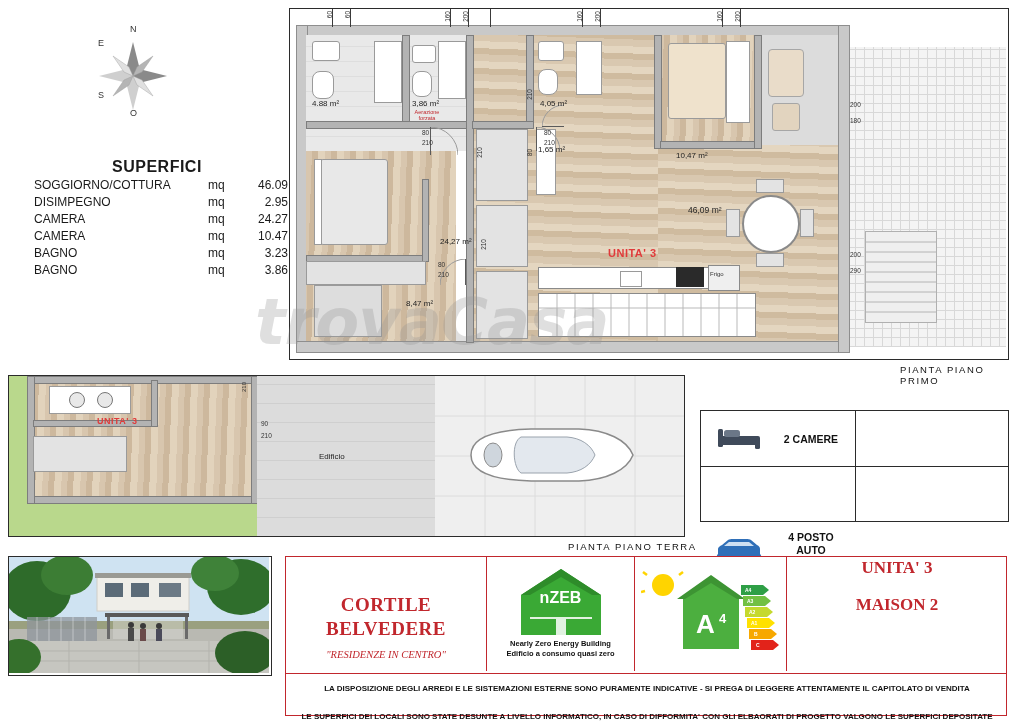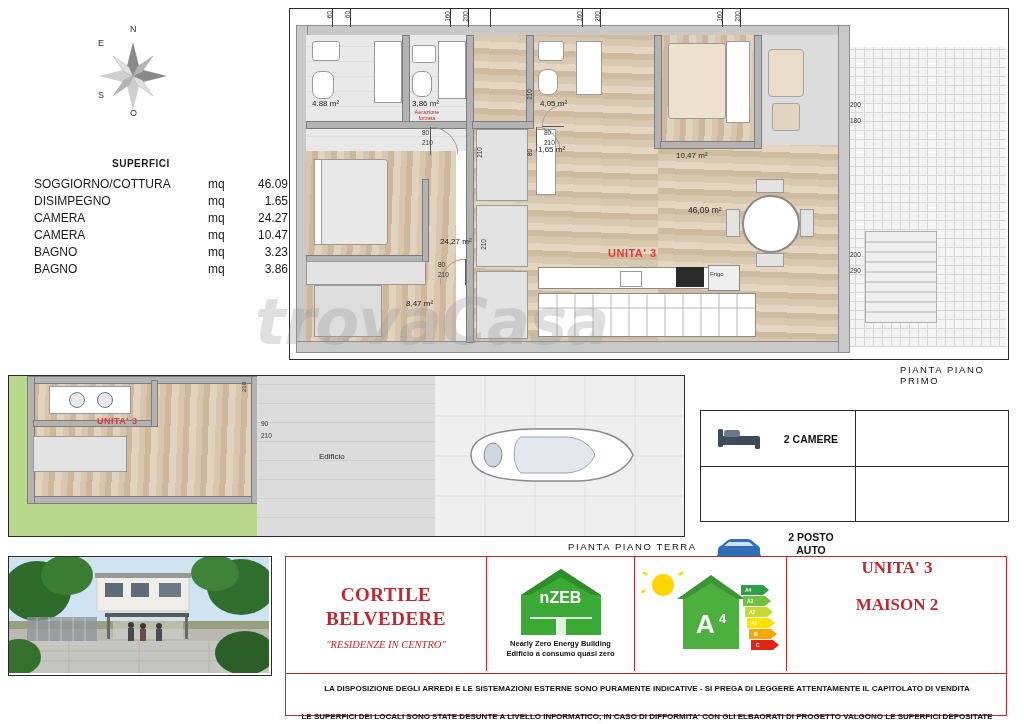--- a/index.html
+++ b/index.html
@@ -16,21 +16,21 @@
   
   .abs{position:absolute;}
   .red{color:#c1272d;}
 
   
   .compass{left:78px;top:18px;width:110px;height:110px;}
   .compass .lbl{position:absolute;font-size:9px;color:#333;}
 
   
   .surfaces{left:28px;top:158px;width:260px;}
-  .surfaces .title{font-size:10px;font-weight:700;letter-spacing:.5px;margin-left:84px;margin-bottom:6px;}
+  .surfaces .title{font-size:16px;font-weight:700;letter-spacing:.5px;margin-left:84px;}
   .surfaces table{border-collapse:collapse;font-size:12px;width:100%;}
   .surfaces td{padding:1.5px 0;white-space:nowrap;}
   .surfaces td.n{text-align:left;padding-left:6px;}
   .surfaces td.v{text-align:right;width:46px;}
   .surfaces td.u{text-align:left;width:34px;padding-left:26px;}
 
   
   .planA{left:289px;top:8px;width:718px;height:350px;border:1.5px solid #2b2b2b;background:#ffffff;}
   .planA-inner{position:absolute;inset:0;overflow:hidden;}
 
@@ -134,21 +134,21 @@
     <table>
       <tbody>
         <tr>
           <td class="n">SOGGIORNO/COTTURA</td>
           <td class="u">mq</td>
           <td class="v">46.09</td>
         </tr>
         <tr>
           <td class="n">DISIMPEGNO</td>
           <td class="u">mq</td>
-          <td class="v">1.65</td>
+          <td class="v">2.95</td>
         </tr>
         <tr>
           <td class="n">CAMERA</td>
           <td class="u">mq</td>
           <td class="v">24.27</td>
         </tr>
         <tr>
           <td class="n">CAMERA</td>
           <td class="u">mq</td>
           <td class="v">10.47</td>
@@ -425,21 +425,21 @@
     <div class="cell" style="left:0;top:56px;width:153px;height:54px;">
       <div class="abs" style="left:14px;top:70px;width:48px;height:26px;">
         <svg width="48" height="26" viewBox="0 0 48 26">
           <path d="M3,18 L3,12 C3,10 5,9 7,8 L13,3 C14,2 16,2 18,2 L31,2 C33,2 35,2 36,3 L42,8 C44,9 45,10 45,12 L45,18 Z" fill="#2f6fb8"></path>
           <rect x="2" y="17" width="44" height="4" rx="1.5" fill="#2f6fb8"></rect>
           <path d="M14,5 L34,5 L39,9 L9,9 Z" fill="#cfe0f2"></path>
           <circle cx="11" cy="21" r="3.6" fill="#2f6fb8"></circle>
           <circle cx="37" cy="21" r="3.6" fill="#2f6fb8"></circle>
         </svg>
       </div>
-      <div class="abs feat-txt" style="left:70px;top:64px;width:80px;">2 POSTO</div>
+      <div class="abs feat-txt" style="left:70px;top:64px;width:80px;">4 POSTO</div>
       <div class="abs feat-txt" style="left:70px;top:77px;width:80px;">AUTO</div>
       <div class="abs feat-txt" style="left:70px;top:90px;width:80px;">ESTERNI</div>
     </div>
 
     <div class="cell" style="left:154px;top:56px;width:153px;height:54px;">
       <div class="abs" style="left:168px;top:68px;width:32px;height:30px;">
         <svg width="32" height="30" viewBox="0 0 32 30">
           <path d="M16,4 L18.5,10 L25,10 L20,14 L22,21 L16,17 L10,21 L12,14 L7,10 L13.5,10 Z" fill="#3aa935"></path>
           <rect x="15" y="17" width="2" height="7" fill="#6b4a22"></rect>
           <path d="M6,27 C10,22 22,22 26,27 Z" fill="#7a5a2e"></path>
@@ -501,21 +501,21 @@
     </svg>
   </div>
 
   <div class="abs bottomBox">
     <div class="bb-sep" style="left:200px;"></div>
     <div class="bb-sep" style="left:348px;"></div>
     <div class="bb-sep" style="left:500px;"></div>
     <div class="bb-hsep" style="top:116px;"></div>
 
     <div class="bb-cell" style="left:0;top:0;width:200px;height:116px;">
-      <div class="brand1" style="margin-top:26px;">CORTILE</div>
+      <div class="brand1" style="margin-top:36px;">CORTILE</div>
       <div class="brand1">BELVEDERE</div>
       <div class="brand2">"RESIDENZE IN CENTRO"</div>
     </div>
 
     <div class="bb-cell" style="left:201px;top:0;width:147px;height:116px;">
       <div style="margin:10px auto 0;width:86px;height:70px;position:relative;">
         <svg width="86" height="70" viewBox="0 0 86 70">
           <path d="M43,2 L83,28 L83,68 L3,68 L3,28 Z" fill="#3aa935"></path>
           <path d="M43,2 L83,28 L74,28 L43,10 L12,28 L3,28 Z" fill="#2e8c2a"></path>
           <rect x="12" y="50" width="62" height="2" fill="#ffffff" opacity=".85"></rect>

